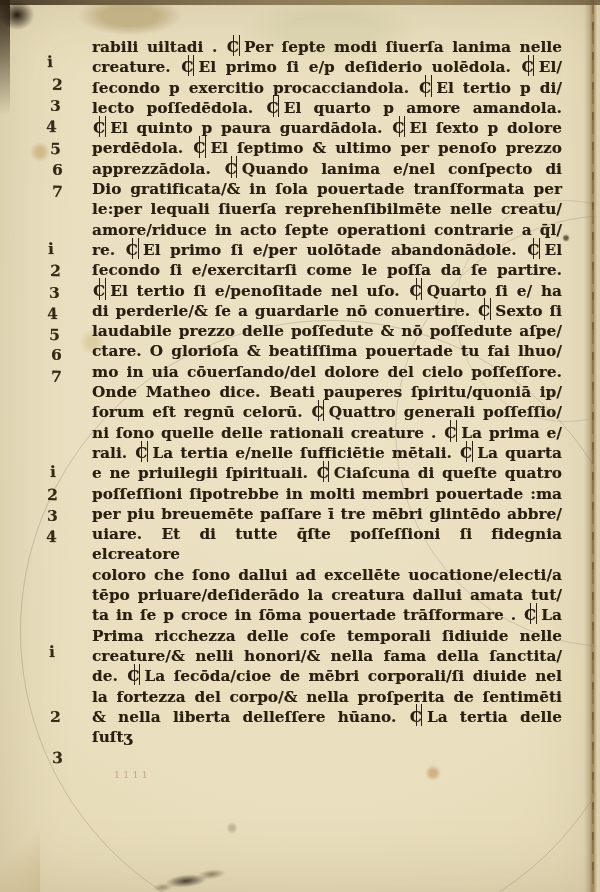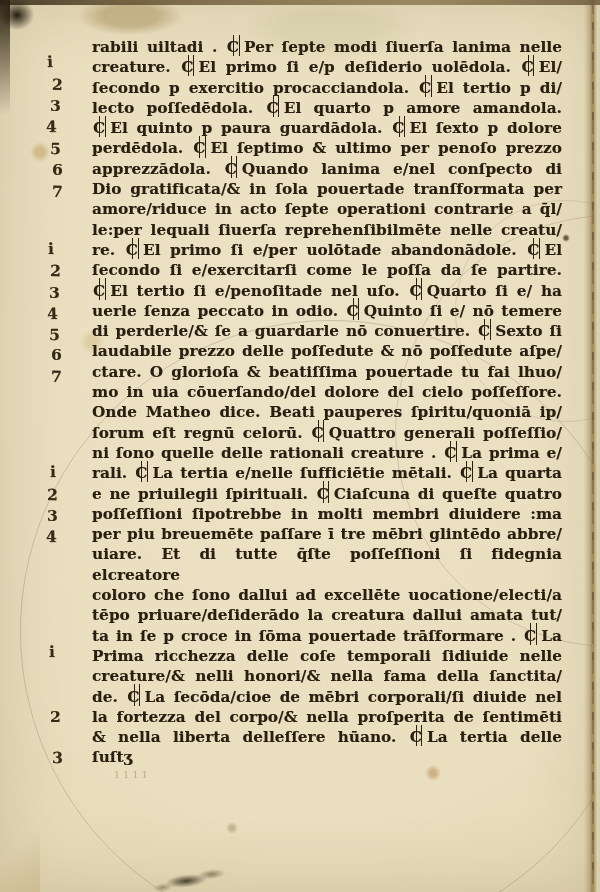--- a/index.html
+++ b/index.html
@@ -91,36 +91,35 @@
 
   <div class="textblock">
       <div class="line">rabili uiltadi . <span class="cap">C</span>Per ſepte modi ſiuerſa lanima nelle</div>
       <div class="line">creature. <span class="cap">C</span>El primo ſi e/p deſiderio uolēdola. <span class="cap">C</span>El/</div>
       <div class="line">ſecondo p exercitio procacciandola. <span class="cap">C</span>El tertio p di/</div>
       <div class="line">lecto poſſedēdola. <span class="cap">C</span>El quarto p amore amandola.</div>
       <div class="line"><span class="cap">C</span>El quinto p paura guardādola. <span class="cap">C</span>El ſexto p dolore</div>
       <div class="line">perdēdola. <span class="cap">C</span>El ſeptimo &amp; ultimo per penoſo prezzo</div>
       <div class="line">apprezzādola. <span class="cap">C</span>Quando lanima e/nel conſpecto di</div>
       <div class="line">Dio gratificata/&amp; in ſola pouertade tranſformata per</div>
+      <div class="line">le:per lequali ſiuerſa reprehenſibilmēte nelle creatu/</div>
       <div class="line">amore/riduce in acto ſepte operationi contrarie a q̄l/</div>
-      <div class="line">le:per lequali ſiuerſa reprehenſibilmēte nelle creatu/</div>
       <div class="line">re. <span class="cap">C</span>El primo ſi e/per uolōtade abandonādole. <span class="cap">C</span>El</div>
       <div class="line">ſecondo ſi e/exercitarſi come le poſſa da ſe partire.</div>
       <div class="line"><span class="cap">C</span>El tertio ſi e/penoſitade nel uſo. <span class="cap">C</span>Quarto ſi e/ ha</div>
-      <div class="line">uerle ſenza peccato in odio. <span class="cap">C</span>Quinto ſi e/ nō temere</div>
       <div class="line">di perderle/&amp; ſe a guardarle nō conuertire. <span class="cap">C</span>Sexto ſi</div>
       <div class="line">laudabile prezzo delle poſſedute &amp; nō poſſedute aſpe/</div>
       <div class="line">ctare. O glorioſa &amp; beatiſſima pouertade tu fai lhuo/</div>
       <div class="line">mo in uia cōuerſando/del dolore del cielo poſſeſſore.</div>
       <div class="line">Onde Matheo dice. Beati pauperes ſpiritu/quoniā ip/</div>
       <div class="line">ſorum eſt regnū celorū. <span class="cap">C</span>Quattro generali poſſeſſio/</div>
       <div class="line">ni ſono quelle delle rationali creature . <span class="cap">C</span>La prima e/</div>
       <div class="line">rali. <span class="cap">C</span>La tertia e/nelle ſufficiētie mētali. <span class="cap">C</span>La quarta</div>
       <div class="line">e ne priuilegii ſpirituali. <span class="cap">C</span>Ciaſcuna di queſte quatro</div>
-      <div class="line">poſſeſſioni ſipotrebbe in molti membri diuidere :ma</div>
+      <div class="line">poſſeſſioni ſipotrebbe in molti membri pouertade :ma</div>
       <div class="line">per piu breuemēte paſſare ī tre mēbri glintēdo abbre/</div>
       <div class="line">uiare. Et di tutte q̄ſte poſſeſſioni ſi fidegnia elcreatore</div>
       <div class="line">coloro che ſono dallui ad excellēte uocatione/electi/a</div>
       <div class="line">tēpo priuare/deſiderādo la creatura dallui amata tut/</div>
       <div class="line">ta in ſe p croce in ſōma pouertade trāſformare . <span class="cap">C</span>La</div>
       <div class="line">Prima ricchezza delle coſe temporali ſidiuide nelle</div>
       <div class="line">creature/&amp; nelli honori/&amp; nella fama della ſanctita/</div>
       <div class="line">de. <span class="cap">C</span>La ſecōda/cioe de mēbri corporali/ſi diuide nel</div>
       <div class="line">la fortezza del corpo/&amp; nella proſperita de ſentimēti</div>
       <div class="line">&amp; nella liberta delleſſere hūano. <span class="cap">C</span>La tertia delle ſuſtʒ</div>

